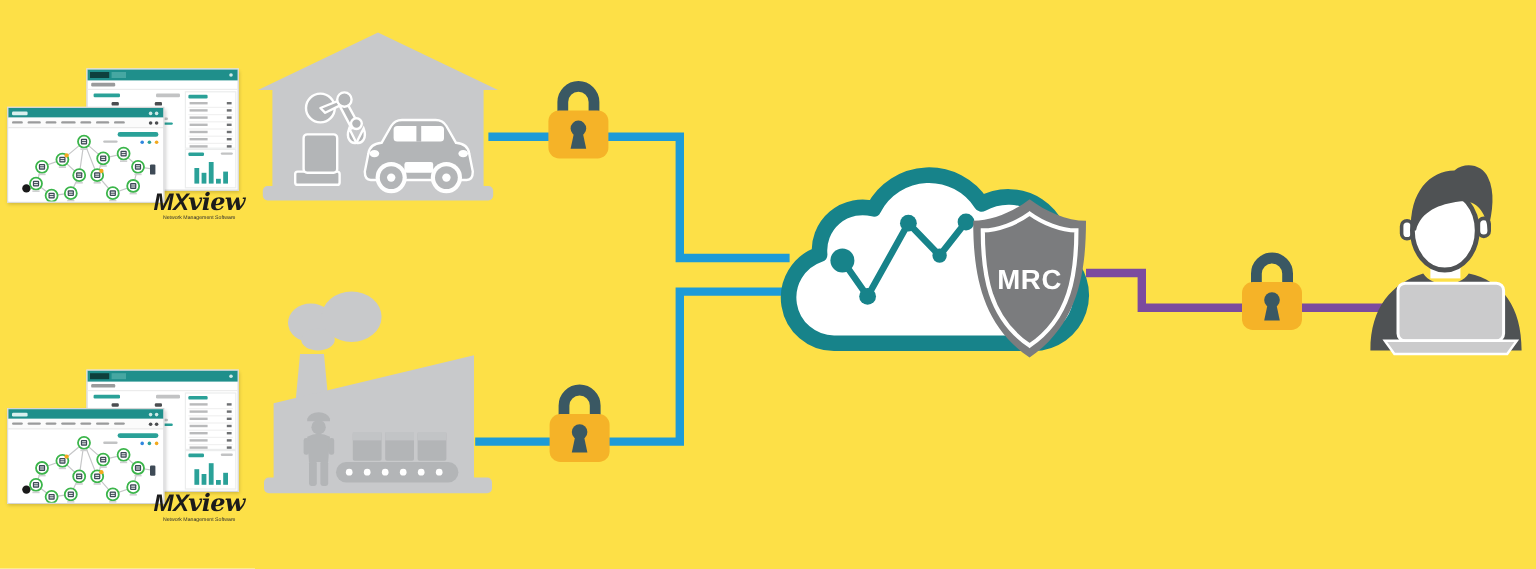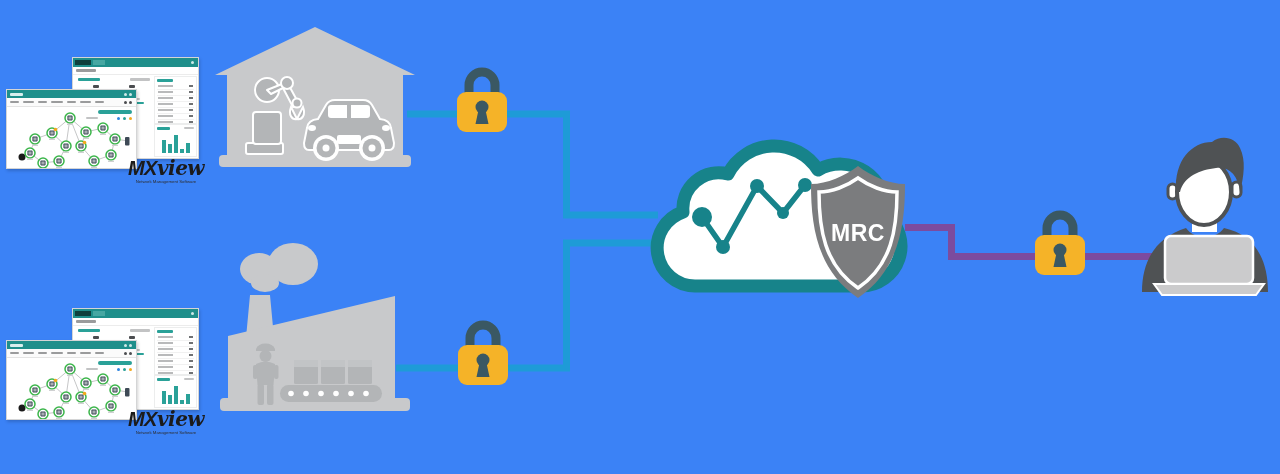--- a/index.html
+++ b/index.html
@@ -1,16 +1,16 @@
 <!DOCTYPE html>
 <html><head>
 <meta charset="utf-8">
 <style>
   html,body{margin:0;padding:0;background:#fff;}
-  .stage{position:relative;width:1280px;height:474px;background:#3b82f6;overflow:hidden;
+  .stage{position:relative;width:1280px;height:474px;background:#fde047;overflow:hidden;
          font-family:"Liberation Sans",sans-serif;}
   .abs{position:absolute;}
   
   .mxgroup{position:absolute;width:212px;height:140px;}
   .win{position:absolute;background:#fff;border:1px solid #d4d5d6;box-shadow:1px 2px 3px rgba(0,0,0,.18);}
   .win-back{left:66px;top:2px;width:125px;height:100px;}
   .win-front{left:0px;top:34px;width:129px;height:78px;}
   .tbar{position:relative;height:9px;background:#1F8F8B;}
   .tbar .blk{position:absolute;background:#0E403D;width:16px;height:5px;left:2px;top:2px;}
   .tbar .tab{position:absolute;background:#46A7A2;width:12px;height:5px;left:20px;top:2px;}

